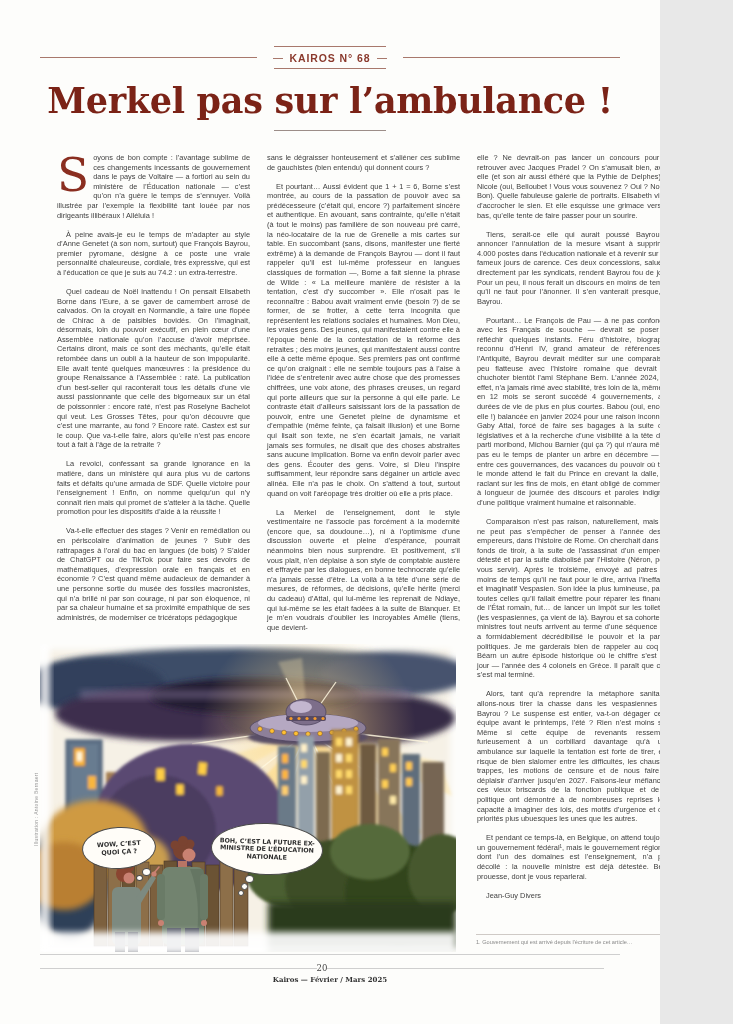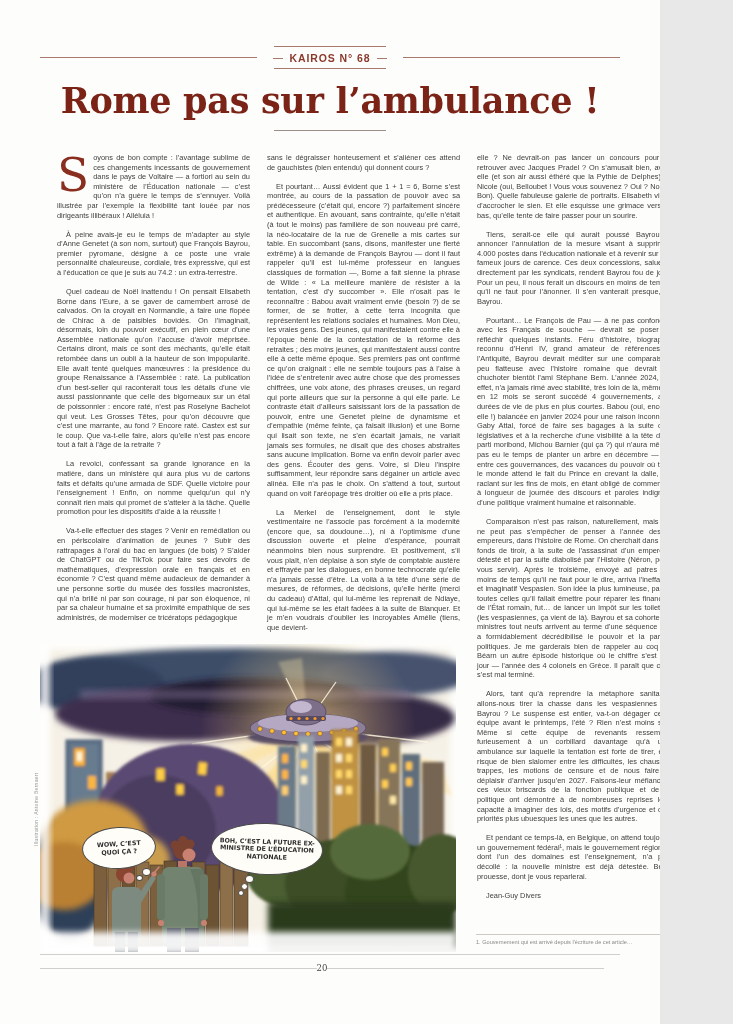--- a/index.html
+++ b/index.html
@@ -59,33 +59,33 @@
 <div class="page">
 
   <div class="header-rule"></div>
   <div class="kicker-wrap">
     <div class="rule-sm"></div>
     <div class="kicker-row">
       <span class="kicker">KAIROS N° 68</span>
     </div>
     <div class="rule-sm"></div>
   </div>
-  <div class="headline">Rome pas sur l’ambulance !</div>
+  <div class="headline">Merkel pas sur l’ambulance !</div>
   <div class="headline-rule"></div>
 
   <div class="cols">
     <div class="col">
       <p class="noind"><span class="dropcap">S</span><span>oyons de bon compte : l’avantage sublime de ces changements incessants de gouvernement dans le pays de Voltaire — a fortiori au sein du ministère de l’Éducation nationale — c’est qu’on n’a guère le temps de s’ennuyer. Voilà illustrée par l’exemple la flexibilité tant louée par nos dirigeants illibéraux ! Alléluia !</span></p>
       <p>À peine avais-je eu le temps de m’adapter au style d’Anne Genetet (à son nom, surtout) que François Bayrou, premier pyromane, désigne à ce poste une vraie personnalité chaleureuse, cordiale, très expressive, qui est à l’éducation ce que je suis au 74.2 : un extra-terrestre.</p>
       <p>Quel cadeau de Noël inattendu ! On pensait Elisabeth Borne dans l’Eure, à se gaver de camembert arrosé de calvados. On la croyait en Normandie, à faire une flopée de Chirac à de paisibles bovidés. On l’imaginait, désormais, loin du pouvoir exécutif, en plein cœur d’une Assemblée nationale qu’on l’accuse d’avoir méprisée. Certains diront, mais ce sont des méchants, qu’elle était retombée dans un oubli à la hauteur de son impopularité. Elle avait tenté quelques manœuvres : la présidence du groupe Renaissance à l’Assemblée : raté. La publication d’un best-seller qui raconterait tous les détails d’une vie aussi passionnante que celle des bigorneaux sur un étal de poissonnier : encore raté, n’est pas Roselyne Bachelot qui veut. Les Grosses Têtes, pour qu’on découvre que c’est une marrante, au fond ? Encore raté. Castex est sur le coup. Que va-t-elle faire, alors qu’elle n’est pas encore tout à fait à l’âge de la retraite ?</p>
       <p>La revoici, confessant sa grande ignorance en la matière, dans un ministère qui aura plus vu de cartons faits et défaits qu’une armada de SDF. Quelle victoire pour l’enseignement ! Enfin, on nomme quelqu’un qui n’y connaît rien mais qui promet de s’atteler à la tâche. Quelle promotion pour les dispositifs d’aide à la réussite !</p>
       <p>Va-t-elle effectuer des stages ? Venir en remédiation ou en périscolaire d’animation de jeunes ? Subir des rattrapages à l’oral du bac en langues (de bois) ? S’aider de ChatGPT ou de TikTok pour faire ses devoirs de mathématiques, d’expression orale en français et en économie ? C’est quand même audacieux de demander à une personne sortie du musée des fossiles macronistes, qui n’a brillé ni par son courage, ni par son éloquence, ni par sa chaleur humaine et sa proximité empathique de ses administrés, de moderniser ce tricératops pédagogique</p>
     </div>
     <div class="col">
-      <p class="noind">sans le dégraisser honteusement et s’aliéner ces attend de gauchistes (bien entendu) qui donnent cours ?</p>
+      <p class="noind">sans le dégraisser honteusement et s’aliéner ces sublime de gauchistes (bien entendu) qui donnent cours ?</p>
       <p>Et pourtant… Aussi évident que 1 + 1 = 6, Borne s’est montrée, au cours de la passation de pouvoir avec sa prédécesseure (c’était qui, encore ?) parfaitement sincère et authentique. En avouant, sans contrainte, qu’elle n’était (à tout le moins) pas familière de son nouveau pré carré, la néo-locataire de la rue de Grenelle a mis cartes sur table. En succombant (sans, disons, manifester une fierté extrême) à la demande de François Bayrou — dont il faut rappeler qu’il est lui-même professeur en langues classiques de formation —, Borne a fait sienne la phrase de Wilde : « La meilleure manière de résister à la tentation, c’est d’y succomber ». Elle n’osait pas le reconnaître : Babou avait vraiment envie (besoin ?) de se former, de se frotter, à cette terra incognita que représentent les relations sociales et humaines. Mon Dieu, les vraies gens. Des jeunes, qui manifestaient contre elle à l’époque bénie de la contestation de la réforme des retraites ; des moins jeunes, qui manifestaient aussi contre elle à cette même époque. Ses premiers pas ont confirmé ce qu’on craignait : elle ne semble toujours pas à l’aise à l’idée de s’entretenir avec autre chose que des promesses chiffrées, une voix atone, des phrases creuses, un regard qui porte ailleurs que sur la personne à qui elle parle. Le contraste était d’ailleurs saisissant lors de la passation de pouvoir, entre une Genetet pleine de dynamisme et d’empathie (même feinte, ça faisait illusion) et une Borne qui lisait son texte, ne s’en écartait jamais, ne variait jamais ses formules, ne disait que des choses abstraites sans aucune implication. Borne va enfin devoir parler avec des gens. Écouter des gens. Voire, si Dieu l’inspire suffisamment, leur répondre sans dégainer un article avec alinéa. Elle n’a pas le choix. On s’attend à tout, surtout quand on voit l’aréopage très droitier où elle a pris place.</p>
       <p>La Merkel de l’enseignement, dont le style vestimentaire ne l’associe pas forcément à la modernité (encore que, sa doudoune…), ni à l’optimisme d’une discussion ouverte et pleine d’espérance, pourrait néanmoins bien nous surprendre. Et positivement, s’il vous plaît, n’en déplaise à son style de comptable austère et effrayée par les dialogues, en bonne technocrate qu’elle n’a jamais cessé d’être. La voilà à la tête d’une série de mesures, de réformes, de décisions, qu’elle hérite (merci du cadeau) d’Attal, qui lui-même les reprenait de Ndiaye, qui lui-même se les était fadées à la suite de Blanquer. Et je m’en voudrais d’oublier les incroyables Amélie (tiens, que devient-</p>
     </div>
     <div class="col">
       <p class="noind">elle ? Ne devrait-on pas lancer un concours pour la retrouver avec Jacques Pradel ? On s’amusait bien, avec elle (et son air aussi éthéré que la Pythie de Delphes) et Nicole (oui, Belloubet ! Vous vous souvenez ? Oui ? Non ? Bon). Quelle fabuleuse galerie de portraits. Elisabeth vient d’accrocher le sien. Et elle esquisse une grimace vers le bas, qu’elle tente de faire passer pour un sourire.</p>
       <p>Tiens, serait-ce elle qui aurait poussé Bayrou à annoncer l’annulation de la mesure visant à supprimer 4.000 postes dans l’éducation nationale et à revenir sur les fameux jours de carence. Ces deux concessions, saluées directement par les syndicats, rendent Bayrou fou de joie. Pour un peu, il nous ferait un discours en moins de temps qu’il ne faut pour l’ânonner. Il s’en vanterait presque, le Bayrou.</p>
       <p>Pourtant… Le François de Pau — à ne pas confondre avec les Français de souche — devrait se poser et réfléchir quelques instants. Féru d’histoire, biographe reconnu d’Henri IV, grand amateur de références à l’Antiquité, Bayrou devrait méditer sur une comparaison peu flatteuse avec l’histoire romaine que devrait lui chuchoter bientôt l’ami Stéphane Bern. L’année 2024, en effet, n’a jamais rimé avec stabilité, très loin de là, même si en 12 mois se seront succédé 4 gouvernements, aux durées de vie de plus en plus courtes. Babou (oui, encore elle !) balancée en janvier 2024 pour une raison inconnue, Gaby Attal, forcé de faire ses bagages à la suite des législatives et à la recherche d’une visibilité à la tête d’un parti moribond, Michou Barnier (qui ça ?) qui n’aura même pas eu le temps de planter un arbre en décembre — et, entre ces gouvernances, des vacances du pouvoir où tout le monde attend le fait du Prince en crevant la dalle, en raclant sur les fins de mois, en étant obligé de commenter à longueur de journée des discours et paroles indignes d’une politique vraiment humaine et raisonnable.</p>
       <p>Comparaison n’est pas raison, naturellement, mais on ne peut pas s’empêcher de penser à l’année des 4 empereurs, dans l’histoire de Rome. On cherchait dans les fonds de tiroir, à la suite de l’assassinat d’un empereur détesté et par la suite diabolisé par l’Histoire (Néron, pour vous servir). Après le troisième, envoyé ad patres en moins de temps qu’il ne faut pour le dire, arriva l’ineffable et imaginatif Vespasien. Son idée la plus lumineuse, parmi toutes celles qu’il fallait émettre pour réparer les finances de l’État romain, fut… de lancer un impôt sur les toilettes (les vespasiennes, ça vient de là). Bayrou et sa cohorte de ministres tout neufs arrivent au terme d’une séquence qui a formidablement décrédibilisé le pouvoir et la parole politiques. Je me garderais bien de rappeler au coq du Béarn un autre épisode historique où le chiffre s’est fait jour — l’année des 4 colonels en Grèce. Il paraît que cela s’est mal terminé.</p>
       <p>Alors, tant qu’à reprendre la métaphore sanitaire, allons-nous tirer la chasse dans les vespasiennes de Bayrou ? Le suspense est entier, va-t-on dégager cette équipe avant le printemps, l’été ? Rien n’est moins sûr. Même si cette équipe de revenants ressemble furieusement à un corbillard davantage qu’à une ambulance sur laquelle la tentation est forte de tirer, elle risque de bien slalomer entre les difficultés, les chausse-trappes, les motions de censure et de nous faire le déplaisir d’arriver jusqu’en 2027. Faisons-leur méfiance : ces vieux briscards de la fonction publique et de la politique ont démontré à de nombreuses reprises leur capacité à imaginer des lois, des motifs d’urgence et des priorités plus ubuesques les unes que les autres.</p>
       <p>Et pendant ce temps-là, en Belgique, on attend toujours un gouvernement fédéral¹, mais le gouvernement régional, dont l’un des domaines est l’enseignement, n’a pas décollé : la nouvelle ministre est déjà détestée. Belle prouesse, dont je vous reparlerai.</p>
@@ -291,14 +291,15 @@
     <div class="fn-rule"></div>
     <div class="fn-text">1. Gouvernement qui est arrivé depuis l’écriture de cet article…</div>
   </div>
 
   <div class="bottom-rule"></div>
   <div class="pageno-line">
     <div class="fl-rule"></div>
     <span class="pageno">20</span>
     <div class="fl-rule"></div>
   </div>
+  <div class="issue">Kairos — Février / Mars 2025</div>
 
 </div>
 
 </body></html>

